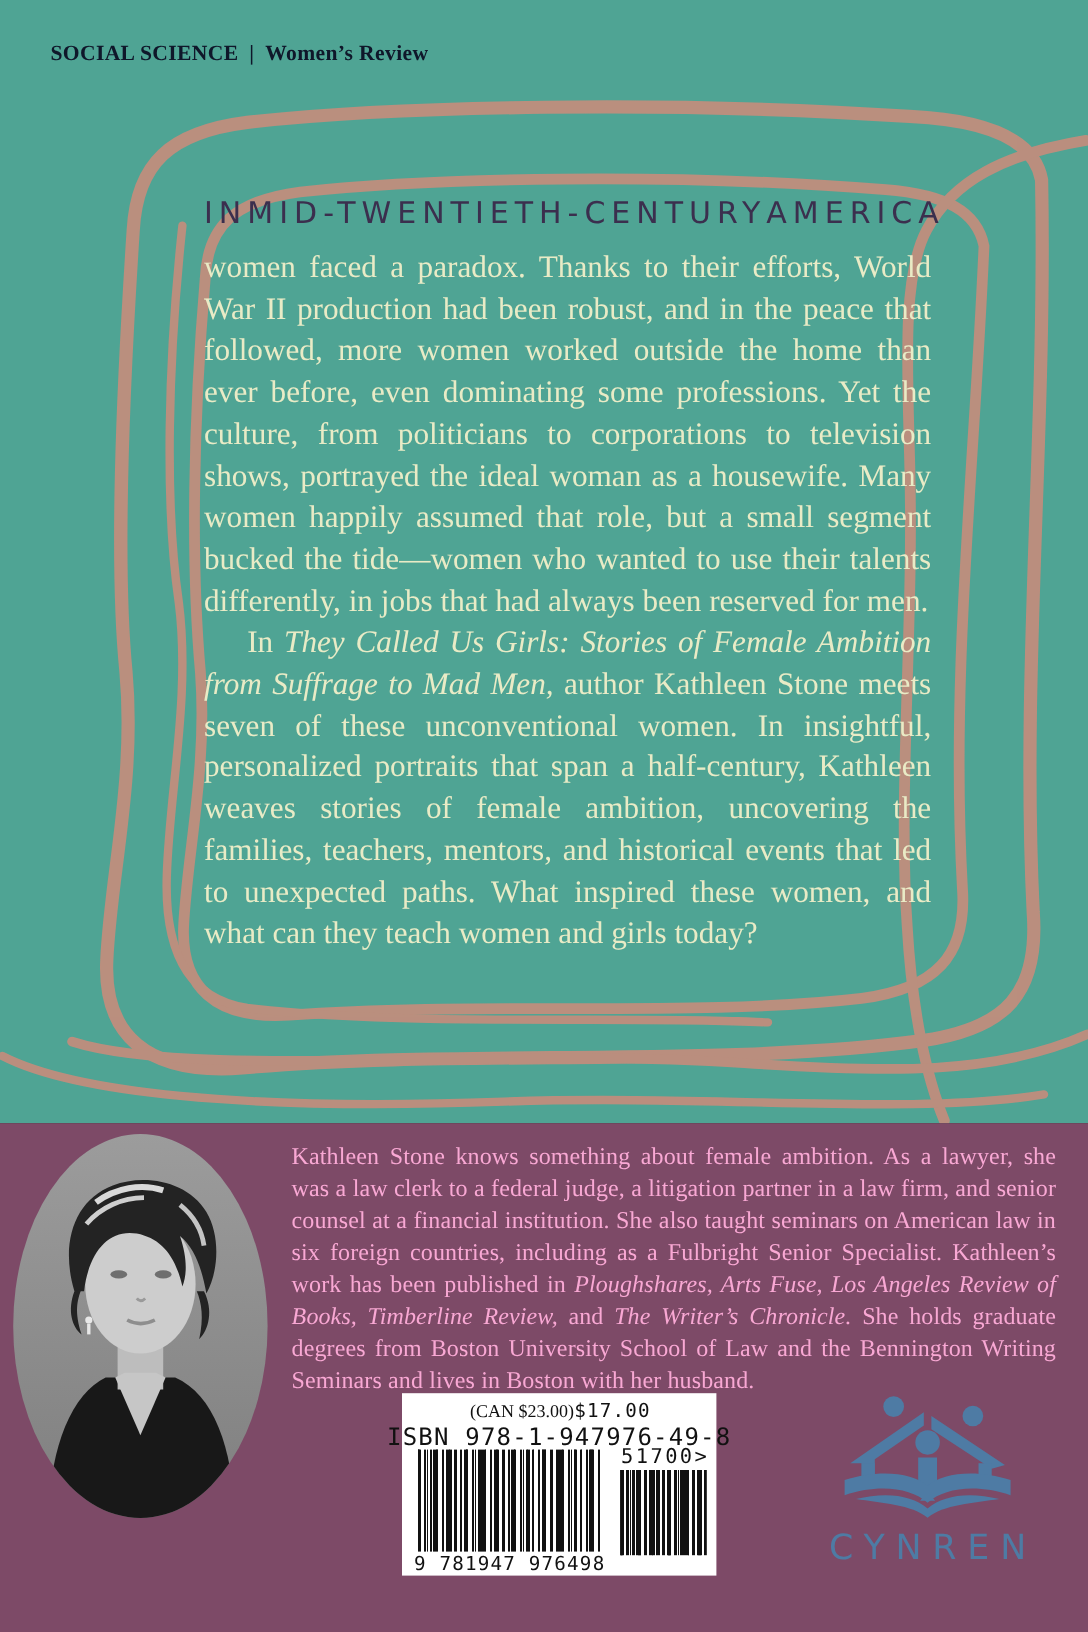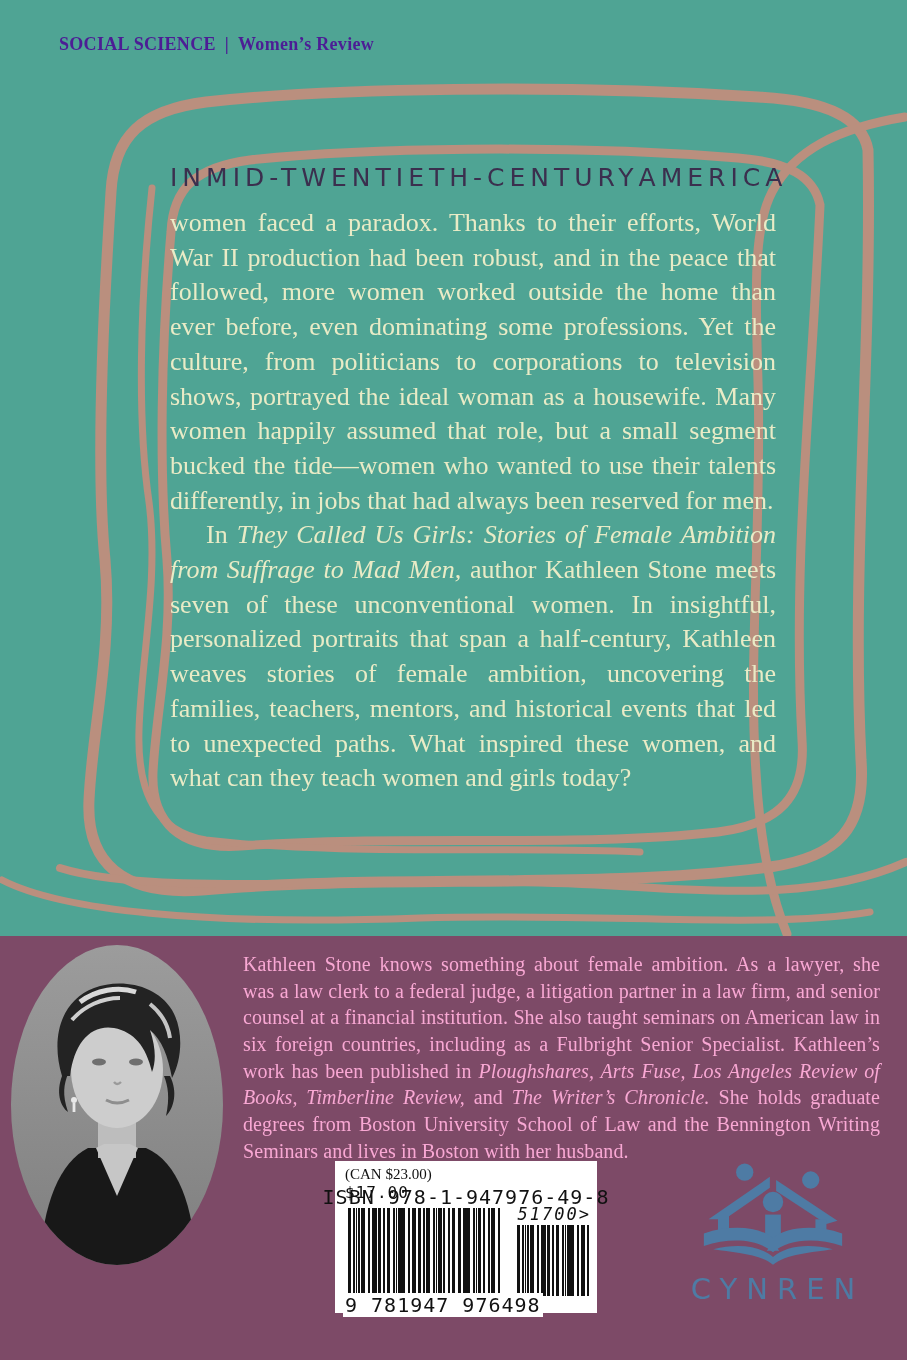--- a/index.html
+++ b/index.html
@@ -15,23 +15,22 @@
     position:absolute; left:0; top:0;
     width:907px; height:936px;
     background:#4FA494;
   }
   .squiggle { position:absolute; left:0; top:0; }
   .category-label {
     position:absolute; left:42px; top:34px;
     display:flex; gap:9px; align-items:baseline;
     font-family:"Liberation Serif", serif;
     font-weight:bold; font-size:18px;
-    color:#4c1d95; letter-spacing:.3px;
+    color:#0f172a; letter-spacing:.3px;
     z-index:3;
-    margin-left:17px;
   }
   .synopsis {
     position:absolute; left:170px; top:163px; width:606px; z-index:2;
   }
   .headline {
     display:flex; justify-content:space-between;
     font-family:"DejaVu Sans", sans-serif;
     font-size:25px; letter-spacing:5px;
     color:#3B2F4E; font-weight:500;
     margin-bottom:14px; white-space:nowrap;
@@ -59,49 +58,49 @@
   }
   .bio em { font-style:italic; }
   
   .barcode-box {
     position:absolute; left:335px; top:225px;
     width:262px; height:152px;
     background:#FFFFFF; color:#111;
   }
   .bc-row1 {
     position:absolute; left:10px; right:8px; top:5px;
-    display:flex; justify-content:center; align-items:baseline;flex-direction:column;
+    display:flex; justify-content:center; align-items:baseline;
   }
   .bc-can { font-family:"Liberation Serif", serif; font-size:15px; }
   .bc-usd { font-family:"DejaVu Sans Mono", monospace; font-size:16px; letter-spacing:1px; }
   .bc-isbn {
     position:absolute; left:50%; transform:translateX(-50%); top:24px;
     font-family:"DejaVu Sans Mono", monospace; font-size:20px;
     letter-spacing:1px; white-space:nowrap;
   }
   .bc-addon-num {
     position:absolute; right:6px; top:43px;
-    font-family:"DejaVu Sans Mono", monospace; font-size:17px; letter-spacing:2px;font-style:italic;
+    font-family:"DejaVu Sans Mono", monospace; font-size:17px; letter-spacing:2px;
   }
   .bars {
     background-color:#fff;
     background-image:
       repeating-linear-gradient(90deg,#111 0 2px,transparent 2px 5px),
       repeating-linear-gradient(90deg,#111 0 1px,transparent 1px 8px),
       repeating-linear-gradient(90deg,#111 0 3px,transparent 3px 13px);
   }
   .bars-main {
     position:absolute; left:13px; top:47px; width:152px; height:88px;
   }
   .bars-addon {
     position:absolute; left:182px; top:64px; width:72px; height:71px;
   }
   .bc-digits {
     position:absolute; left:8px; top:132px;
-    font-family:"DejaVu Sans Mono", monospace; font-size:20px; letter-spacing:1px;
+    font-family:"DejaVu Sans Mono", monospace; font-size:16px; letter-spacing:1px;
     background:#fff; padding:0 2px;
   }
   
   .publisher {
     position:absolute; left:668px; top:222px; width:210px;
     display:flex; flex-direction:column; align-items:center;
   }
   .publisher-name {
     margin-top:4px;
     font-family:"DejaVu Sans", sans-serif;

